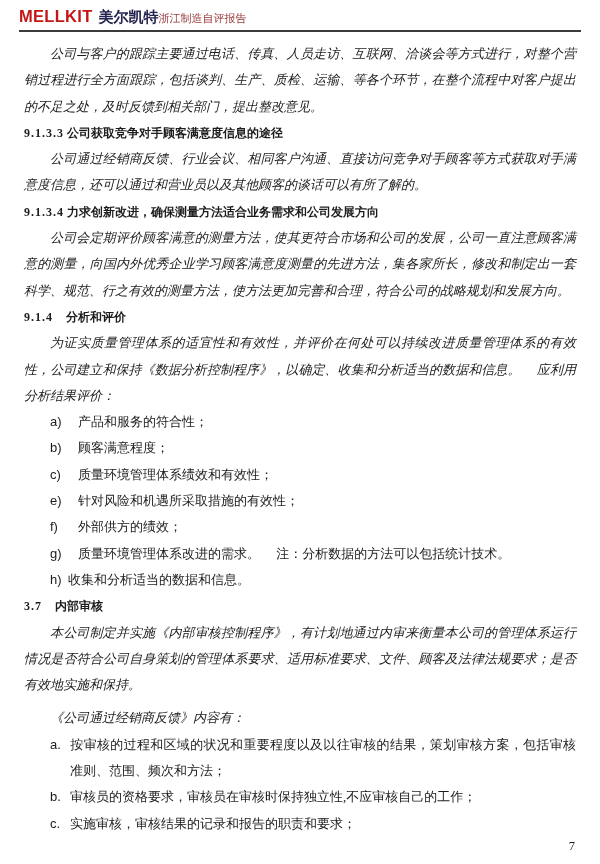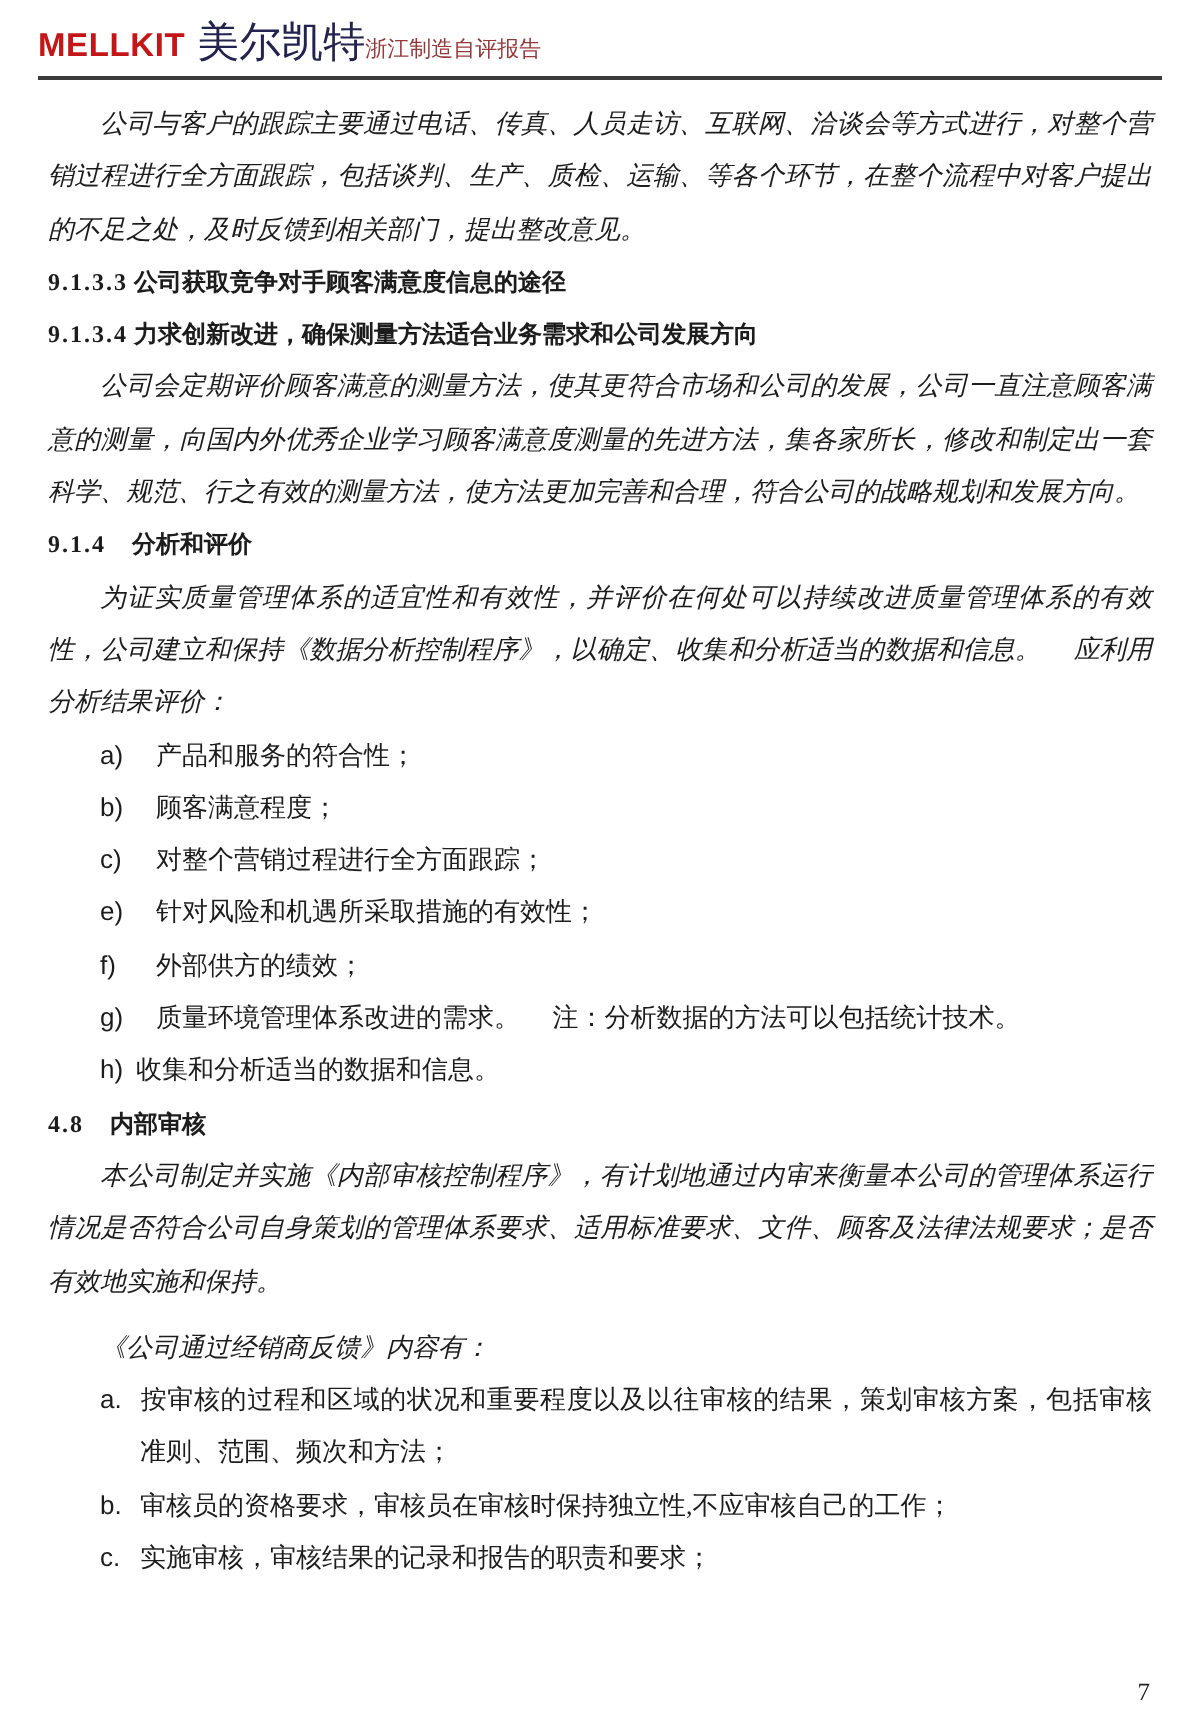--- a/index.html
+++ b/index.html
@@ -30,21 +30,21 @@
     white-space: nowrap;
   }
   .brand {
     font-family: "Liberation Sans", "DejaVu Sans", sans-serif;
     font-size: 16.5px;
     font-weight: bold;
     color: var(--brand);
     letter-spacing: 0.3px;
     margin-right: 6px;
   }
-  .company { font-size: 21px; color: var(--company); }
+  .company { font-size: 15px; color: var(--company); font-weight: bold; }
   .doc-title { font-size: 11px; color: var(--title); }
   .header-rule {
     height: 2px;
     background: var(--rule);
     margin: 3px -5px 0 -5px;
   }
   .content {
     margin-top: 9px;
     font-size: 13px;
     line-height: 26.3px;
@@ -98,40 +98,41 @@
     </span>
   </div>
   <div class="header-rule"></div>
 
   <div class="content">
 
     <p class="para">公司与客户的跟踪主要通过电话、传真、人员走访、互联网、洽谈会等方式进行，对整个营销过程进行全方面跟踪，包括谈判、生产、质检、运输、等各个环节，在整个流程中对客户提出的不足之处，及时反馈到相关部门，提出整改意见。</p>
 
     <p class="sec"><span class="num">9.1.3.3</span><span>公司获取竞争对手顾客满意度信息的途径</span></p>
 
+    <p class="para">公司通过经销商反馈、行业会议、相同客户沟通、直接访问竞争对手顾客等方式获取对手满意度信息，还可以通过和营业员以及其他顾客的谈话可以有所了解的。</p>
 
     <p class="sec"><span class="num">9.1.3.4</span><span>力求创新改进，确保测量方法适合业务需求和公司发展方向</span></p>
 
     <p class="para">公司会定期评价顾客满意的测量方法，使其更符合市场和公司的发展，公司一直注意顾客满意的测量，向国内外优秀企业学习顾客满意度测量的先进方法，集各家所长，修改和制定出一套科学、规范、行之有效的测量方法，使方法更加完善和合理，符合公司的战略规划和发展方向。</p>
 
     <p class="sec wide"><span class="num">9.1.4</span><span>分析和评价</span></p>
 
     <p class="para">为证实质量管理体系的适宜性和有效性，并评价在何处可以持续改进质量管理体系的有效性，公司建立和保持《数据分析控制程序》，以确定、收集和分析适当的数据和信息。　 应利用分析结果评价：</p>
 
     <div>
       <p class="li"><span class="marker">a)</span><span>产品和服务的符合性；</span></p>
       <p class="li"><span class="marker">b)</span><span>顾客满意程度；</span></p>
-      <p class="li"><span class="marker">c)</span><span>对整个营销过程进行全方面跟踪；</span></p>
+      <p class="li"><span class="marker">c)</span><span>质量环境管理体系绩效和有效性；</span></p>
       <p class="li"><span class="marker">e)</span><span>针对风险和机遇所采取措施的有效性；</span></p>
       <p class="li"><span class="marker">f)</span><span>外部供方的绩效；</span></p>
       <p class="li"><span class="marker">g)</span><span>质量环境管理体系改进的需求。　 注：分析数据的方法可以包括统计技术。</span></p>
       <p class="li tight"><span class="marker">h)</span><span>收集和分析适当的数据和信息。</span></p>
     </div>
 
-    <p class="sec wide"><span class="num">4.8</span><span>内部审核</span></p>
+    <p class="sec wide"><span class="num">3.7</span><span>内部审核</span></p>
 
     <p class="para">本公司制定并实施《内部审核控制程序》，有计划地通过内审来衡量本公司的管理体系运行情况是否符合公司自身策划的管理体系要求、适用标准要求、文件、顾客及法律法规要求；是否有效地实施和保持。</p>
 
     <p class="para intro">《公司通过经销商反馈》内容有：</p>
 
     <div>
       <p class="li2"><span class="marker">a.</span><span>按审核的过程和区域的状况和重要程度以及以往审核的结果，策划审核方案，包括审核准则、范围、频次和方法；</span></p>
       <p class="li2"><span class="marker">b.</span><span>审核员的资格要求，审核员在审核时保持独立性,不应审核自己的工作；</span></p>
       <p class="li2"><span class="marker">c.</span><span>实施审核，审核结果的记录和报告的职责和要求；</span></p>
     </div>

